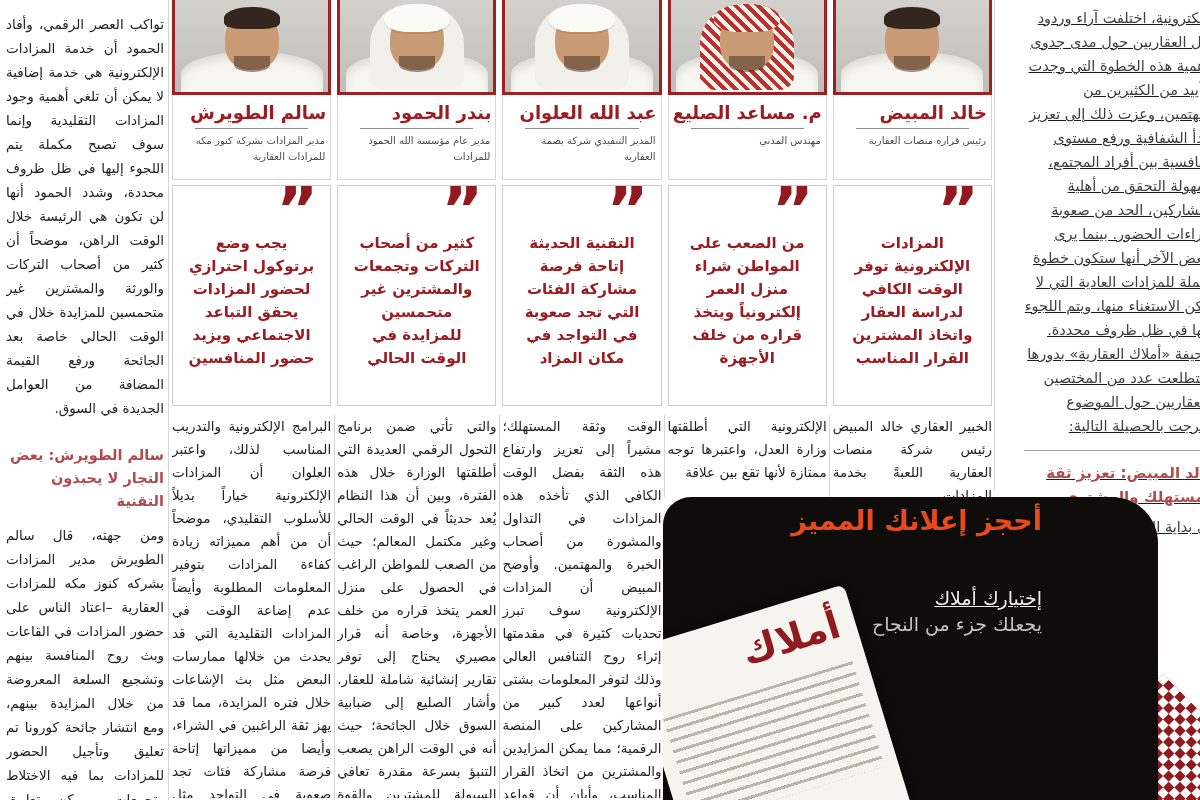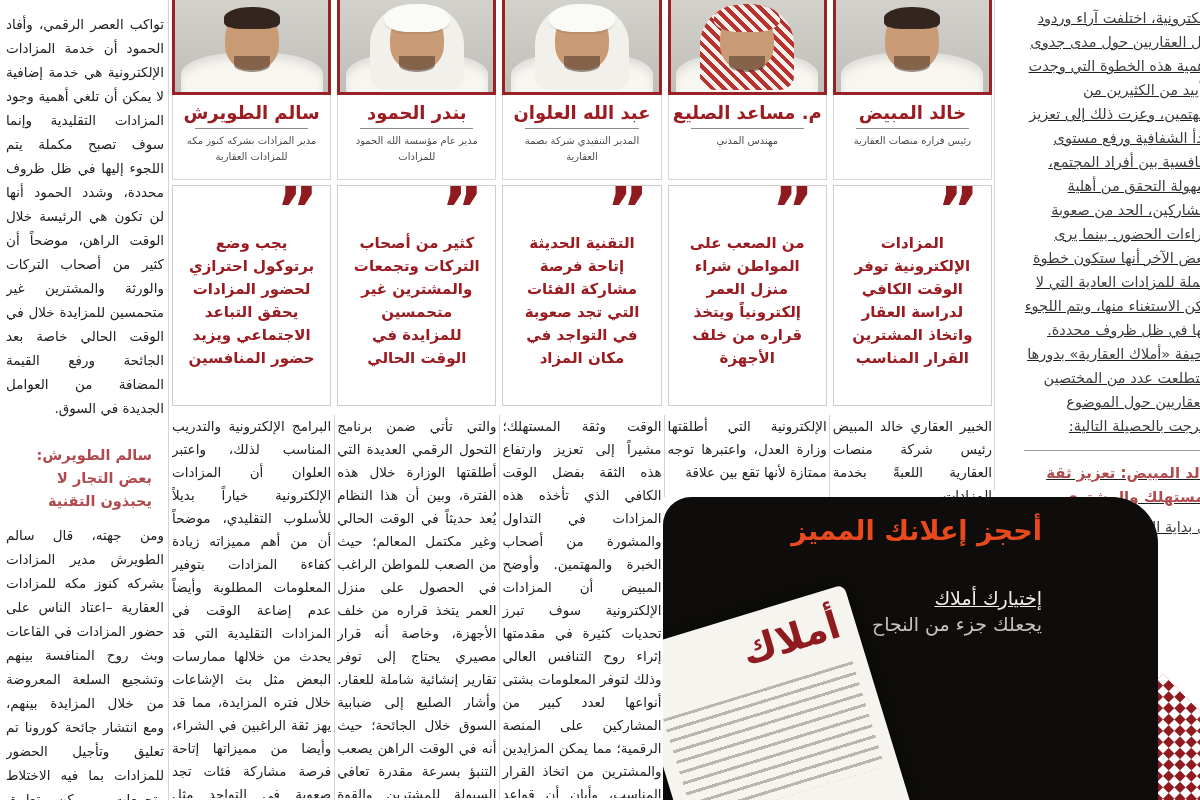--- a/index.html
+++ b/index.html
@@ -33,42 +33,42 @@
   .photo.ghutra-white .head::before{content:"";position:absolute;top:-6px;left:-6px;right:-6px;height:28px;
          background:#fafaf6;border-radius:50% 50% 40% 40%;box-shadow:0 2px 0 rgba(0,0,0,.08);}
   .photo.ghutra-white::after{content:"";position:absolute;left:50%;top:4px;transform:translateX(-50%);
          width:94px;height:86px;background:#f1f0ea;border-radius:46% 46% 16% 16%;z-index:1;}
   .photo.shemagh-red .head::before{content:"";position:absolute;top:-6px;left:-6px;right:-6px;height:28px;
          background:repeating-linear-gradient(45deg,#b8332f 0 4px,#f4efe9 4px 8px);
          border-radius:50% 50% 40% 40%;}
   .photo.shemagh-red::after{content:"";position:absolute;left:50%;top:4px;transform:translateX(-50%);
          width:94px;height:86px;background:repeating-linear-gradient(45deg,#b8332f 0 4px,#f4efe9 4px 8px);
          border-radius:46% 46% 16% 16%;z-index:1;}
-  .info{border:1px solid #d8d6d2;border-top:none;height:84px;text-align:center;background:#fff;}
+  .info{border:1px solid #d8d6d2;border-top:none;height:84px;text-align:right;background:#fff;}
   .pname{color:#9b1d22;font-weight:bold;font-size:18px;line-height:20px;margin:8px 4px 0 4px;}
   .nrule{width:72%;margin:5px auto 4px auto;border:none;border-top:1px solid #8c8c8c;}
   .ptitle{font-size:10px;line-height:16px;color:#4a4a4a;margin:0 5px;}
   
   #quotes{position:absolute;left:172px;top:185px;width:820px;display:grid;grid-template-columns:repeat(5,1fr);gap:0 6px;}
   .qbox{border:1px solid #cfcdc9;background:#fff;height:221px;padding:0 12px;box-sizing:border-box;overflow:hidden;}
   .qmark{color:#8f1b21;font-size:64px;font-weight:bold;line-height:48px;text-align:right;height:44px;}
   .qtext{color:#9a1b20;font-weight:bold;font-size:15px;line-height:23px;text-align:center;margin-top:2px;}
   
   #bodycols{position:absolute;left:172px;top:415px;width:820px;display:grid;grid-template-columns:repeat(5,1fr);gap:0 6px;}
   .bcol{font-size:13.5px;line-height:23px;text-align:justify;color:#222;overflow:hidden;}
   .bcol.short{height:82px;}
   .bcol.tall{height:383px;}
   #leftcol{position:absolute;left:6px;top:12px;width:158px;height:792px;overflow:hidden;
            font-size:13.5px;line-height:24px;text-align:justify;color:#222;}
-  #leftcol .subhead{color:#b14a4e;font-weight:bold;font-size:14.5px;line-height:23px;margin:24px 12px 10px 0;text-align:right;}
+  #leftcol .subhead{color:#b14a4e;font-weight:bold;font-size:14.5px;line-height:23px;margin:24px 0 10px 0;text-align:right;}
   #leftcol p{margin:0;}
   
   #ad{position:absolute;left:663px;top:497px;width:495px;height:320px;background:#0e0d0b;
       border-radius:28px 46px 0 0;z-index:5;overflow:hidden;}
-  #ad .adtitle{position:absolute;top:18px;right:116px;color:#e8491d;font-size:27px;font-weight:bold;}
+  #ad .adtitle{position:absolute;top:8px;right:116px;color:#e8491d;font-size:27px;font-weight:bold;}
   #ad .adline1{position:absolute;top:90px;right:116px;color:#f1efec;font-size:19px;text-decoration:underline;}
   #ad .adline2{position:absolute;top:116px;right:116px;color:#c7c3be;font-size:19px;}
   #paper{position:absolute;left:2px;bottom:-84px;width:226px;height:290px;background:#f6f4ee;
          transform:rotate(-17deg);border-radius:8px;box-shadow:0 0 20px rgba(0,0,0,.55);}
   #paper .plogo{position:absolute;top:14px;right:16px;color:#8f1b21;font-size:38px;font-weight:bold;}
   #paper .plines{position:absolute;top:76px;right:14px;left:14px;height:110px;
          background:repeating-linear-gradient(180deg,#b9b6b0 0 3px,transparent 3px 11px);}
   #checker{position:absolute;right:-30px;bottom:-36px;width:134px;height:134px;transform:rotate(45deg);
          background:conic-gradient(#8f1b21 25%,#ffffff 0 50%,#8f1b21 0 75%,#ffffff 0);
          background-size:16px 16px;z-index:4;}

